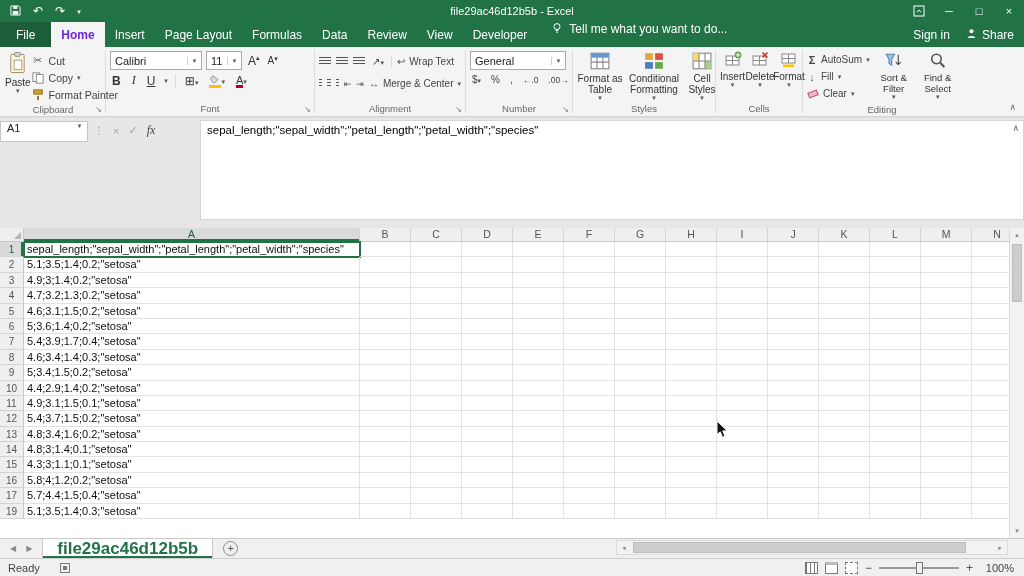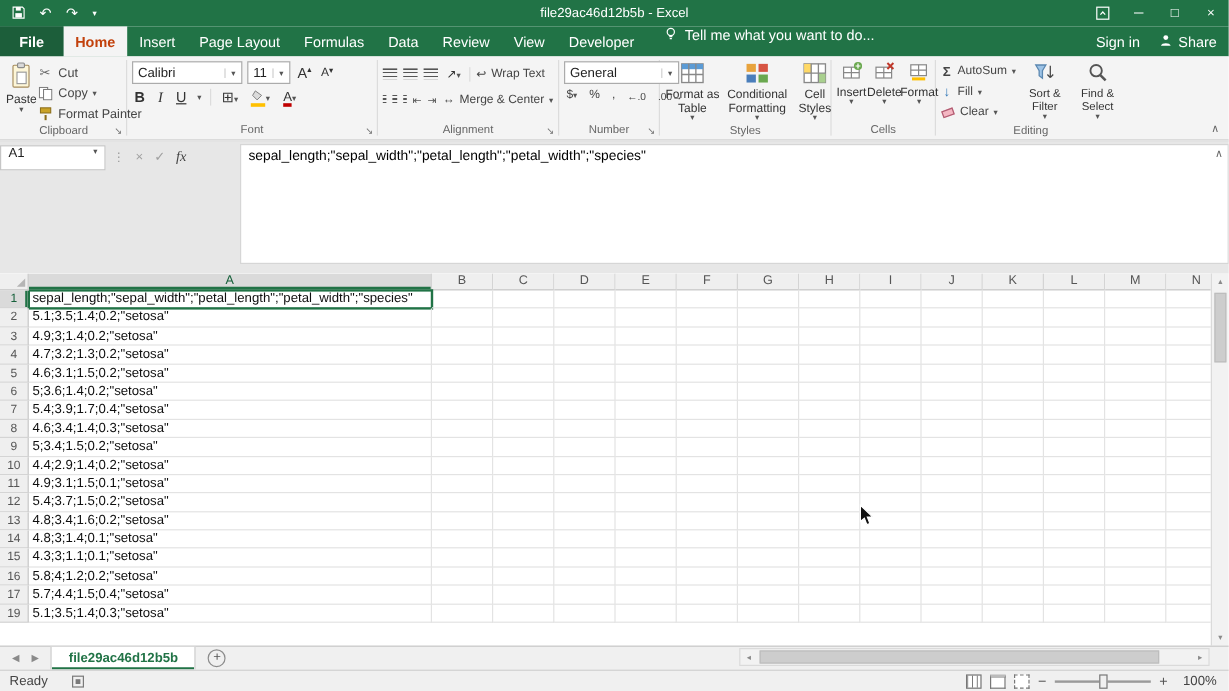--- a/index.html
+++ b/index.html
@@ -9,23 +9,23 @@
   
   .titlebar{position:absolute;top:0;left:0;right:0;height:22px;background:#217346;display:flex;align-items:center;color:#fff;}
   .qat{display:flex;gap:12px;padding-left:10px;align-items:center;z-index:2;}
   .qat span{font-size:12px;line-height:1;cursor:default;}
   .tb-title{position:absolute;left:0;right:0;text-align:center;font-size:11px;color:#fff;}
   .win-controls{margin-left:auto;display:flex;align-items:center;height:100%;z-index:2;}
   .win-btn{width:30px;height:100%;display:flex;align-items:center;justify-content:center;font-size:11px;color:#fff;}
 
   
   .tabbar{position:absolute;top:22px;left:0;right:0;height:25px;background:#217346;display:flex;align-items:stretch;color:#fff;font-size:12px;}
-  .file-tab{background:#1c5e3a;padding:0 16px;display:flex;align-items:center;font-weight:bold;}
+  .file-tab{background:#1c5e3a;padding:0 16px;display:flex;align-items:center;}
   .rtab{padding:0 10px;display:flex;align-items:center;}
-  .rtab.selected{background:#f4f4f4;color:#c2410c;font-weight:bold;}
+  .rtab.selected{background:#f4f4f4;color:#6d28d9;font-weight:bold;}
   .tellme{display:flex;gap:6px;margin-left:14px;}
   .tab-right{margin-left:auto;display:flex;align-items:center;gap:16px;padding-right:10px;}
   .share-btn{display:flex;align-items:center;gap:5px;}
 
   
   .ribbon{position:absolute;top:47px;left:0;right:0;height:70px;background:#f4f4f4;border-bottom:1px solid #d5d5d5;display:flex;align-items:stretch;padding-left:2px;}
   .rgroup{position:relative;display:flex;flex-direction:column;height:100%;padding:2px 3px 0;}
   .rg-body{flex:1;display:flex;}
   .rg-label{height:15px;font-size:9.5px;color:#666;display:flex;align-items:center;justify-content:center;}
   .rsep{width:1px;background:#dcdcdc;margin:3px 1px;}
@@ -78,21 +78,21 @@
 
   
   .vscroll{position:absolute;top:228px;right:0;width:15px;height:310px;background:#f2f2f2;border-left:1px solid #dadada;}
   .vs-arrow{height:14px;display:flex;align-items:center;justify-content:center;font-size:7px;color:#8a8a8a;}
   .vs-thumb{position:absolute;top:16px;left:2px;right:2px;height:58px;background:#cdcdcd;border:1px solid #bdbdbd;}
   .vs-down{position:absolute;bottom:0;width:100%;}
 
   
   .sheetbar{position:absolute;top:538px;left:0;right:0;height:20px;background:#f0f0f0;border-top:1px solid #c9c9c9;display:flex;align-items:stretch;font-size:11px;position:absolute;}
   .tab-nav{display:flex;align-items:center;gap:10px;padding:0 10px;color:#8a8a8a;font-size:8px;}
-  .sheet-tab{background:#fff;border-left:1px solid #c9c9c9;border-right:1px solid #c9c9c9;box-shadow:inset 0 -2px 0 #217346;color:#217346;font-weight:bold;display:flex;align-items:center;padding:0 14px;font-size:11px;}
+  .sheet-tab{background:#fff;border-left:1px solid #c9c9c9;border-right:1px solid #c9c9c9;box-shadow:inset 0 -2px 0 #217346;color:#217346;font-weight:bold;display:flex;align-items:center;padding:0 14px;font-size:17px;}
   .new-sheet{width:15px;height:15px;margin:2px 0 0 10px;border:1px solid #8c8c8c;border-radius:50%;color:#555;display:flex;align-items:center;justify-content:center;font-size:11px;line-height:1;}
   .hscroll{position:absolute;right:16px;top:540px;width:392px;height:15px;display:flex;align-items:center;background:#f2f2f2;border:1px solid #dadada;}
   .hs-arrow{width:14px;text-align:center;font-size:7px;color:#8a8a8a;}
   .hs-track{flex:1;position:relative;height:100%;}
   .hs-thumb{position:absolute;left:2px;top:1px;bottom:1px;width:92%;background:#cdcdcd;border:1px solid #bdbdbd;}
 
   
   .statusbar{position:absolute;top:558px;left:0;right:0;height:18px;background:#f0f0f0;border-top:1px solid #cfcfcf;display:flex;align-items:center;color:#444;font-size:11px;}
   .sb-ready{margin-left:8px;}
   .macro-ic{width:10px;height:10px;border:1px solid #7a7a7a;margin-left:20px;position:relative;}
@@ -277,21 +277,21 @@
             <span>Merge &amp; Center</span>
             <span class="mini-dd">▾</span>
           </span>
       </div>
     </div>
     <div class="rg-label">Alignment</div>
     <span class="dlg">↘</span>
   </div>
   <div class="rsep"></div>
 
-  <div class="rgroup" style="width:81px">
+  <div class="rgroup" style="width:104px">
     <div class="rg-body" style="flex-direction:column;gap:4px;padding-top:2px;">
       <div class="combo" style="width:96px">
         <span class="combo-val">General</span>
         <span class="combo-dd">▾</span>
       </div>
       <div class="frow" style="gap:6px;">
         <span class="numbtn"><span>$</span><span class="mini-dd">▾</span></span>
         <span class="numbtn">%</span>
         <span class="numbtn">,</span>
         <span class="numbtn" style="font-size:8.5px">←.0</span>

